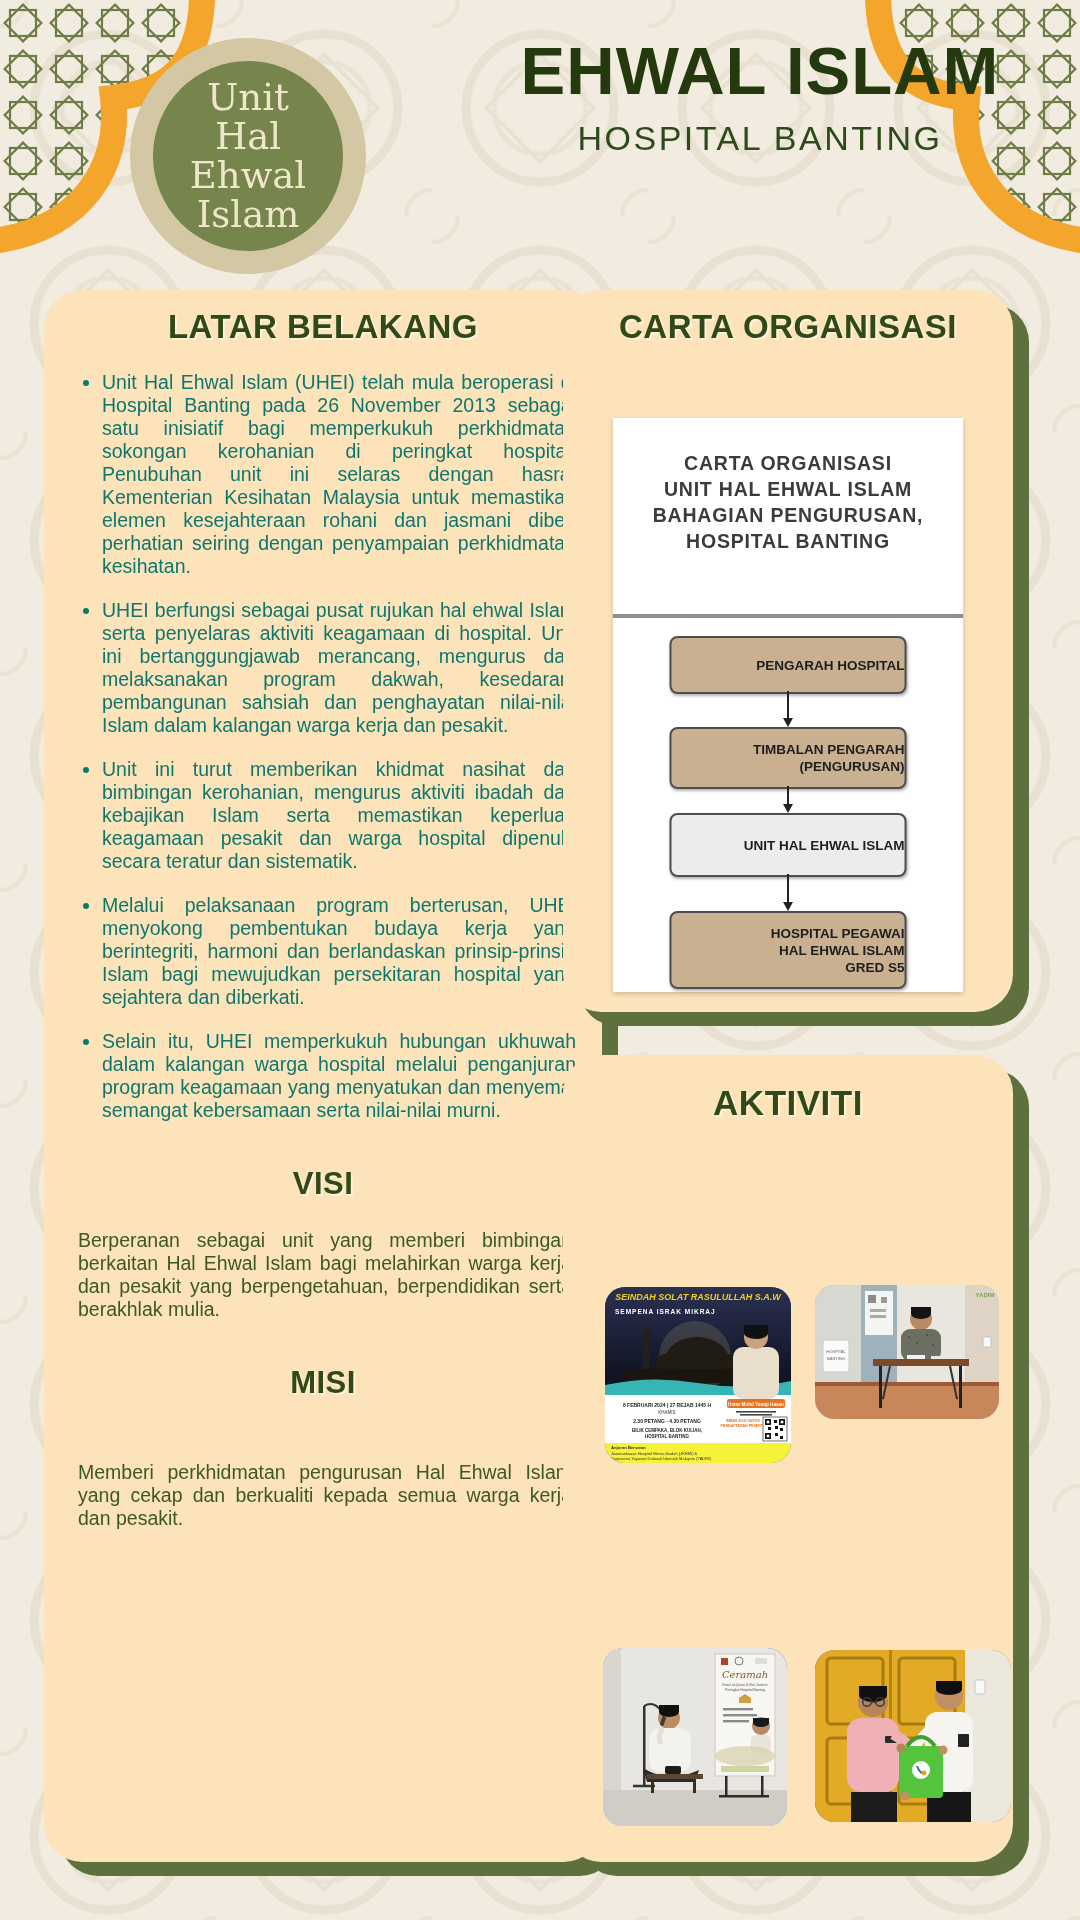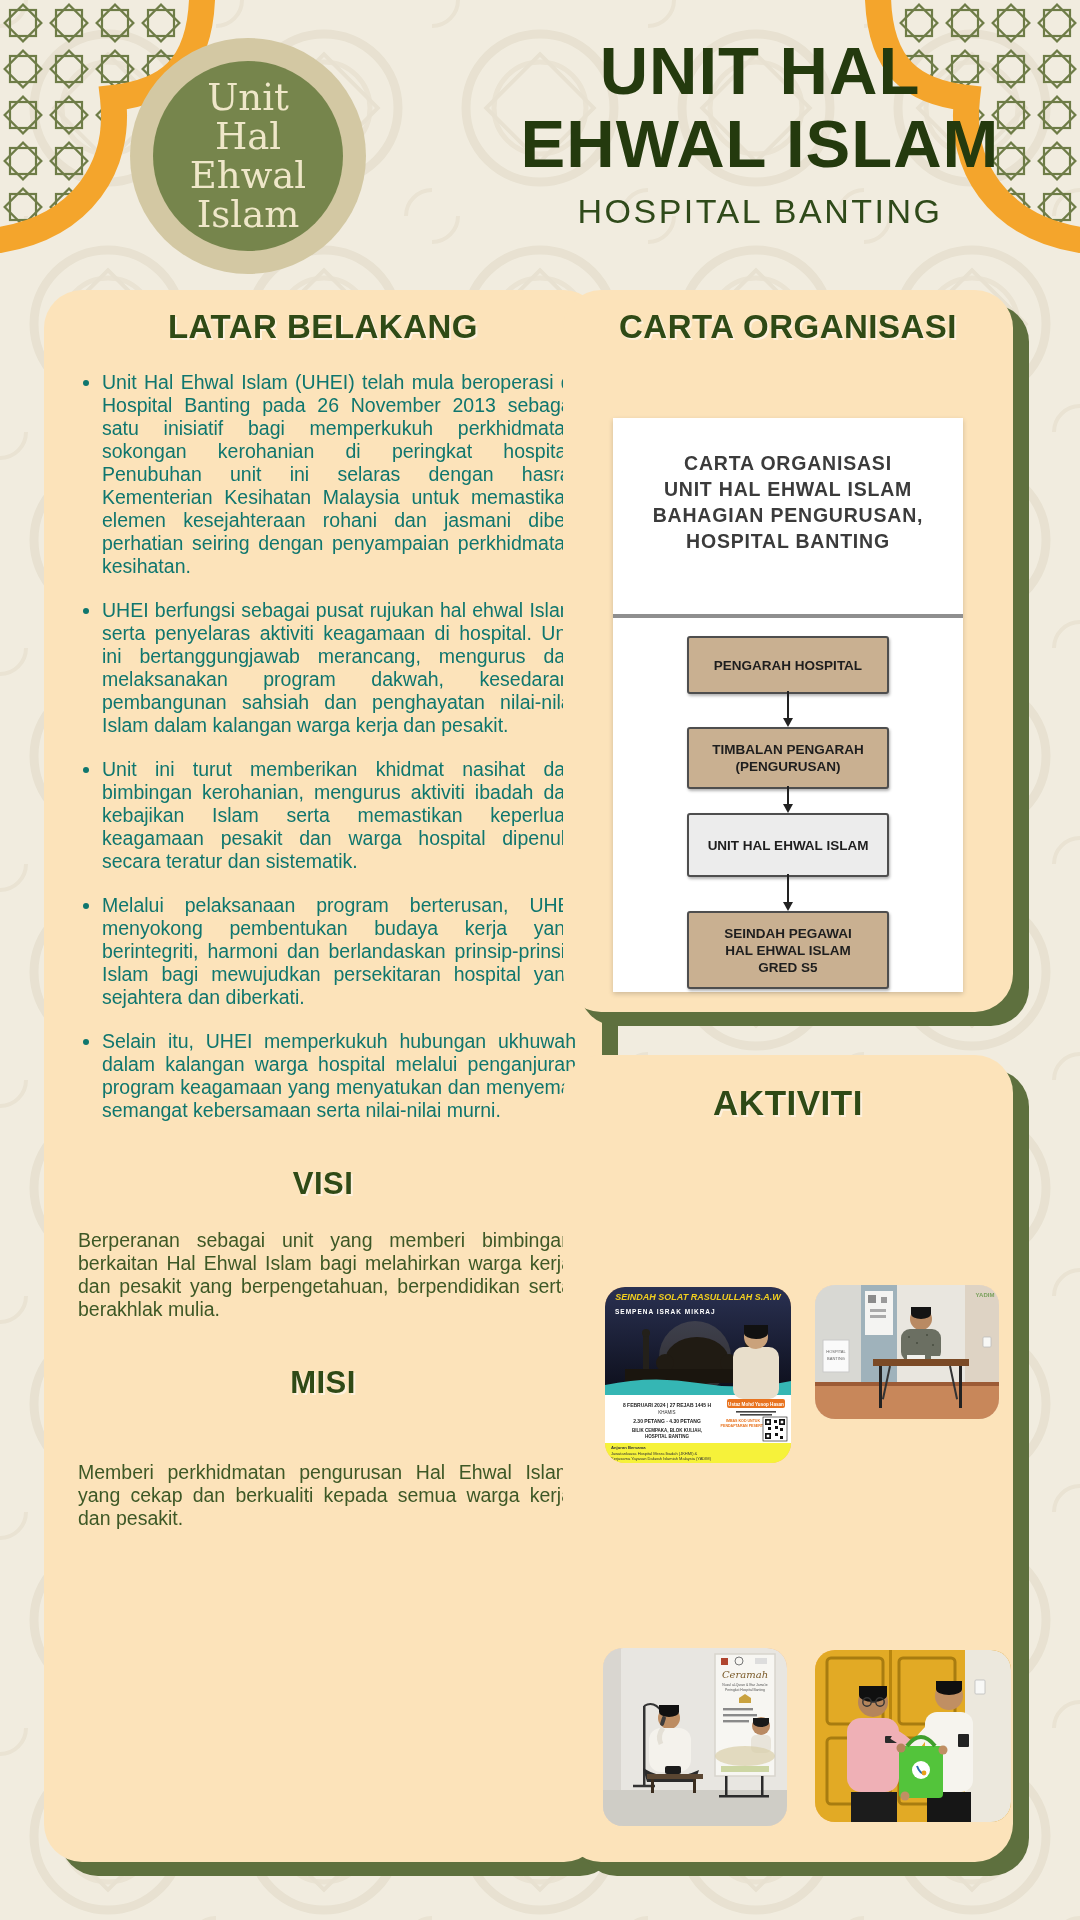--- a/index.html
+++ b/index.html
@@ -37,32 +37,32 @@
   .para-visi{margin-top:27px;}
   .misi-head{font-size:31px;margin-top:44px;}
   .para-misi{margin-top:60px;}
   
   .chart-panel{position:absolute;left:50px;top:128px;width:350px;height:574px;background:#ffffff;
         box-shadow:0 2px 5px rgba(0,0,0,.18);}
   .chart-title{position:absolute;top:32px;left:0;right:0;text-align:center;font-weight:bold;
         color:#3b3b3b;font-size:19.5px;line-height:26px;letter-spacing:.8px;}
   .chart-divider{position:absolute;top:196px;left:0;width:100%;height:4px;background:#8f8f8f;}
   .obox{position:absolute;left:50%;transform:translateX(-50%);width:198px;border:2px solid #4e4e4e;
-        border-radius:3px;display:flex;flex-direction:column;align-items:center;justify-content:center;
+        border-radius:8px;display:flex;flex-direction:column;align-items:flex-end;justify-content:center;
         text-align:center;font-weight:bold;font-size:13.5px;line-height:17px;color:#1e1e1e;
-        background:#c9b091;box-shadow:1px 2px 3px rgba(0,0,0,.3);}
+        background:#c9b091;box-shadow:1px 2px 3px rgba(0,0,0,.3);padding-left:35px;}
   .obox.gray{background:#ececec;}
   .ob1{top:218px;height:54px;} .ob2{top:309px;height:58px;}
   .ob3{top:395px;height:60px;} .ob4{top:493px;height:74px;}
   .arrow{position:absolute;left:50%;transform:translateX(-50%);width:12px;}
   .ar1{top:273px;height:36px;} .ar2{top:368px;height:27px;} .ar3{top:456px;height:37px;}
   
   .akt-list{position:absolute;left:0;right:0;}
   .akt-b1{top:62px;} .akt-b2{top:412px;}
-  .photo{position:absolute;border-radius:20px;overflow:hidden;background:#fdba74;}
+  .photo{position:absolute;border-radius:20px;overflow:hidden;background:#1d4ed8;}
   .p1{left:42px;top:232px;width:186px;height:176px;}
   .p2{left:252px;top:230px;width:184px;height:134px;}
   .p3{left:40px;top:593px;width:184px;height:178px;}
   .p4{left:252px;top:595px;width:196px;height:172px;}
   .photo svg{display:block;width:100%;height:100%;}
 </style>
 </head>
 <body>
 
 <svg width="0" height="0" style="position:absolute" aria-hidden="true">
@@ -97,21 +97,20 @@
   </svg>
 
   <div class="logo">
     <div class="logo-inner">
       <div class="ll">Unit</div>
       <div class="ll">Hal Ehwal</div>
       <div class="ll">Islam</div>
     </div>
   </div>
   <div class="title-block">
-    <div class="title-line">UNIT HAL</div>
     <div class="title-line">EHWAL ISLAM</div>
     <div class="subtitle">HOSPITAL BANTING</div>
   </div>
 
   <div class="card card-left">
     <div class="section-head latar-head">LATAR BELAKANG</div>
     <ul class="bullets">
       <li>Unit Hal Ehwal Islam (UHEI) telah mula beroperasi di Hospital Banting pada 26 November 2013 sebagai satu inisiatif bagi memperkukuh perkhidmatan sokongan kerohanian di peringkat hospital. Penubuhan unit ini selaras dengan hasrat Kementerian Kesihatan Malaysia untuk memastikan elemen kesejahteraan rohani dan jasmani diberi perhatian seiring dengan penyampaian perkhidmatan kesihatan.</li>
       <li>UHEI berfungsi sebagai pusat rujukan hal ehwal Islam serta penyelaras aktiviti keagamaan di hospital. Unit ini bertanggungjawab merancang, mengurus dan melaksanakan program dakwah, kesedaran, pembangunan sahsiah dan penghayatan nilai-nilai Islam dalam kalangan warga kerja dan pesakit.</li>
       <li>Unit ini turut memberikan khidmat nasihat dan bimbingan kerohanian, mengurus aktiviti ibadah dan kebajikan Islam serta memastikan keperluan keagamaan pesakit dan warga hospital dipenuhi secara teratur dan sistematik.</li>
@@ -151,21 +150,21 @@
         <polygon points="1,18 11,18 6,27" fill="#222"></polygon>
       </svg>
       <div class="obox ob3 gray">
         <div>UNIT HAL EHWAL ISLAM</div>
       </div>
       <svg class="arrow ar3" viewBox="0 0 12 37">
         <line x1="6" y1="0" x2="6" y2="29" stroke="#222" stroke-width="2"></line>
         <polygon points="1,28 11,28 6,37" fill="#222"></polygon>
       </svg>
       <div class="obox ob4">
-        <div>SEINDAH PEGAWAI</div>
+        <div>HOSPITAL PEGAWAI</div>
         <div>HAL EHWAL ISLAM</div>
         <div>GRED S5</div>
       </div>
     </div>
   </div>
 
   <div class="card card-akt">
     <div class="section-head akt-head">AKTIVITI</div>
 
 

